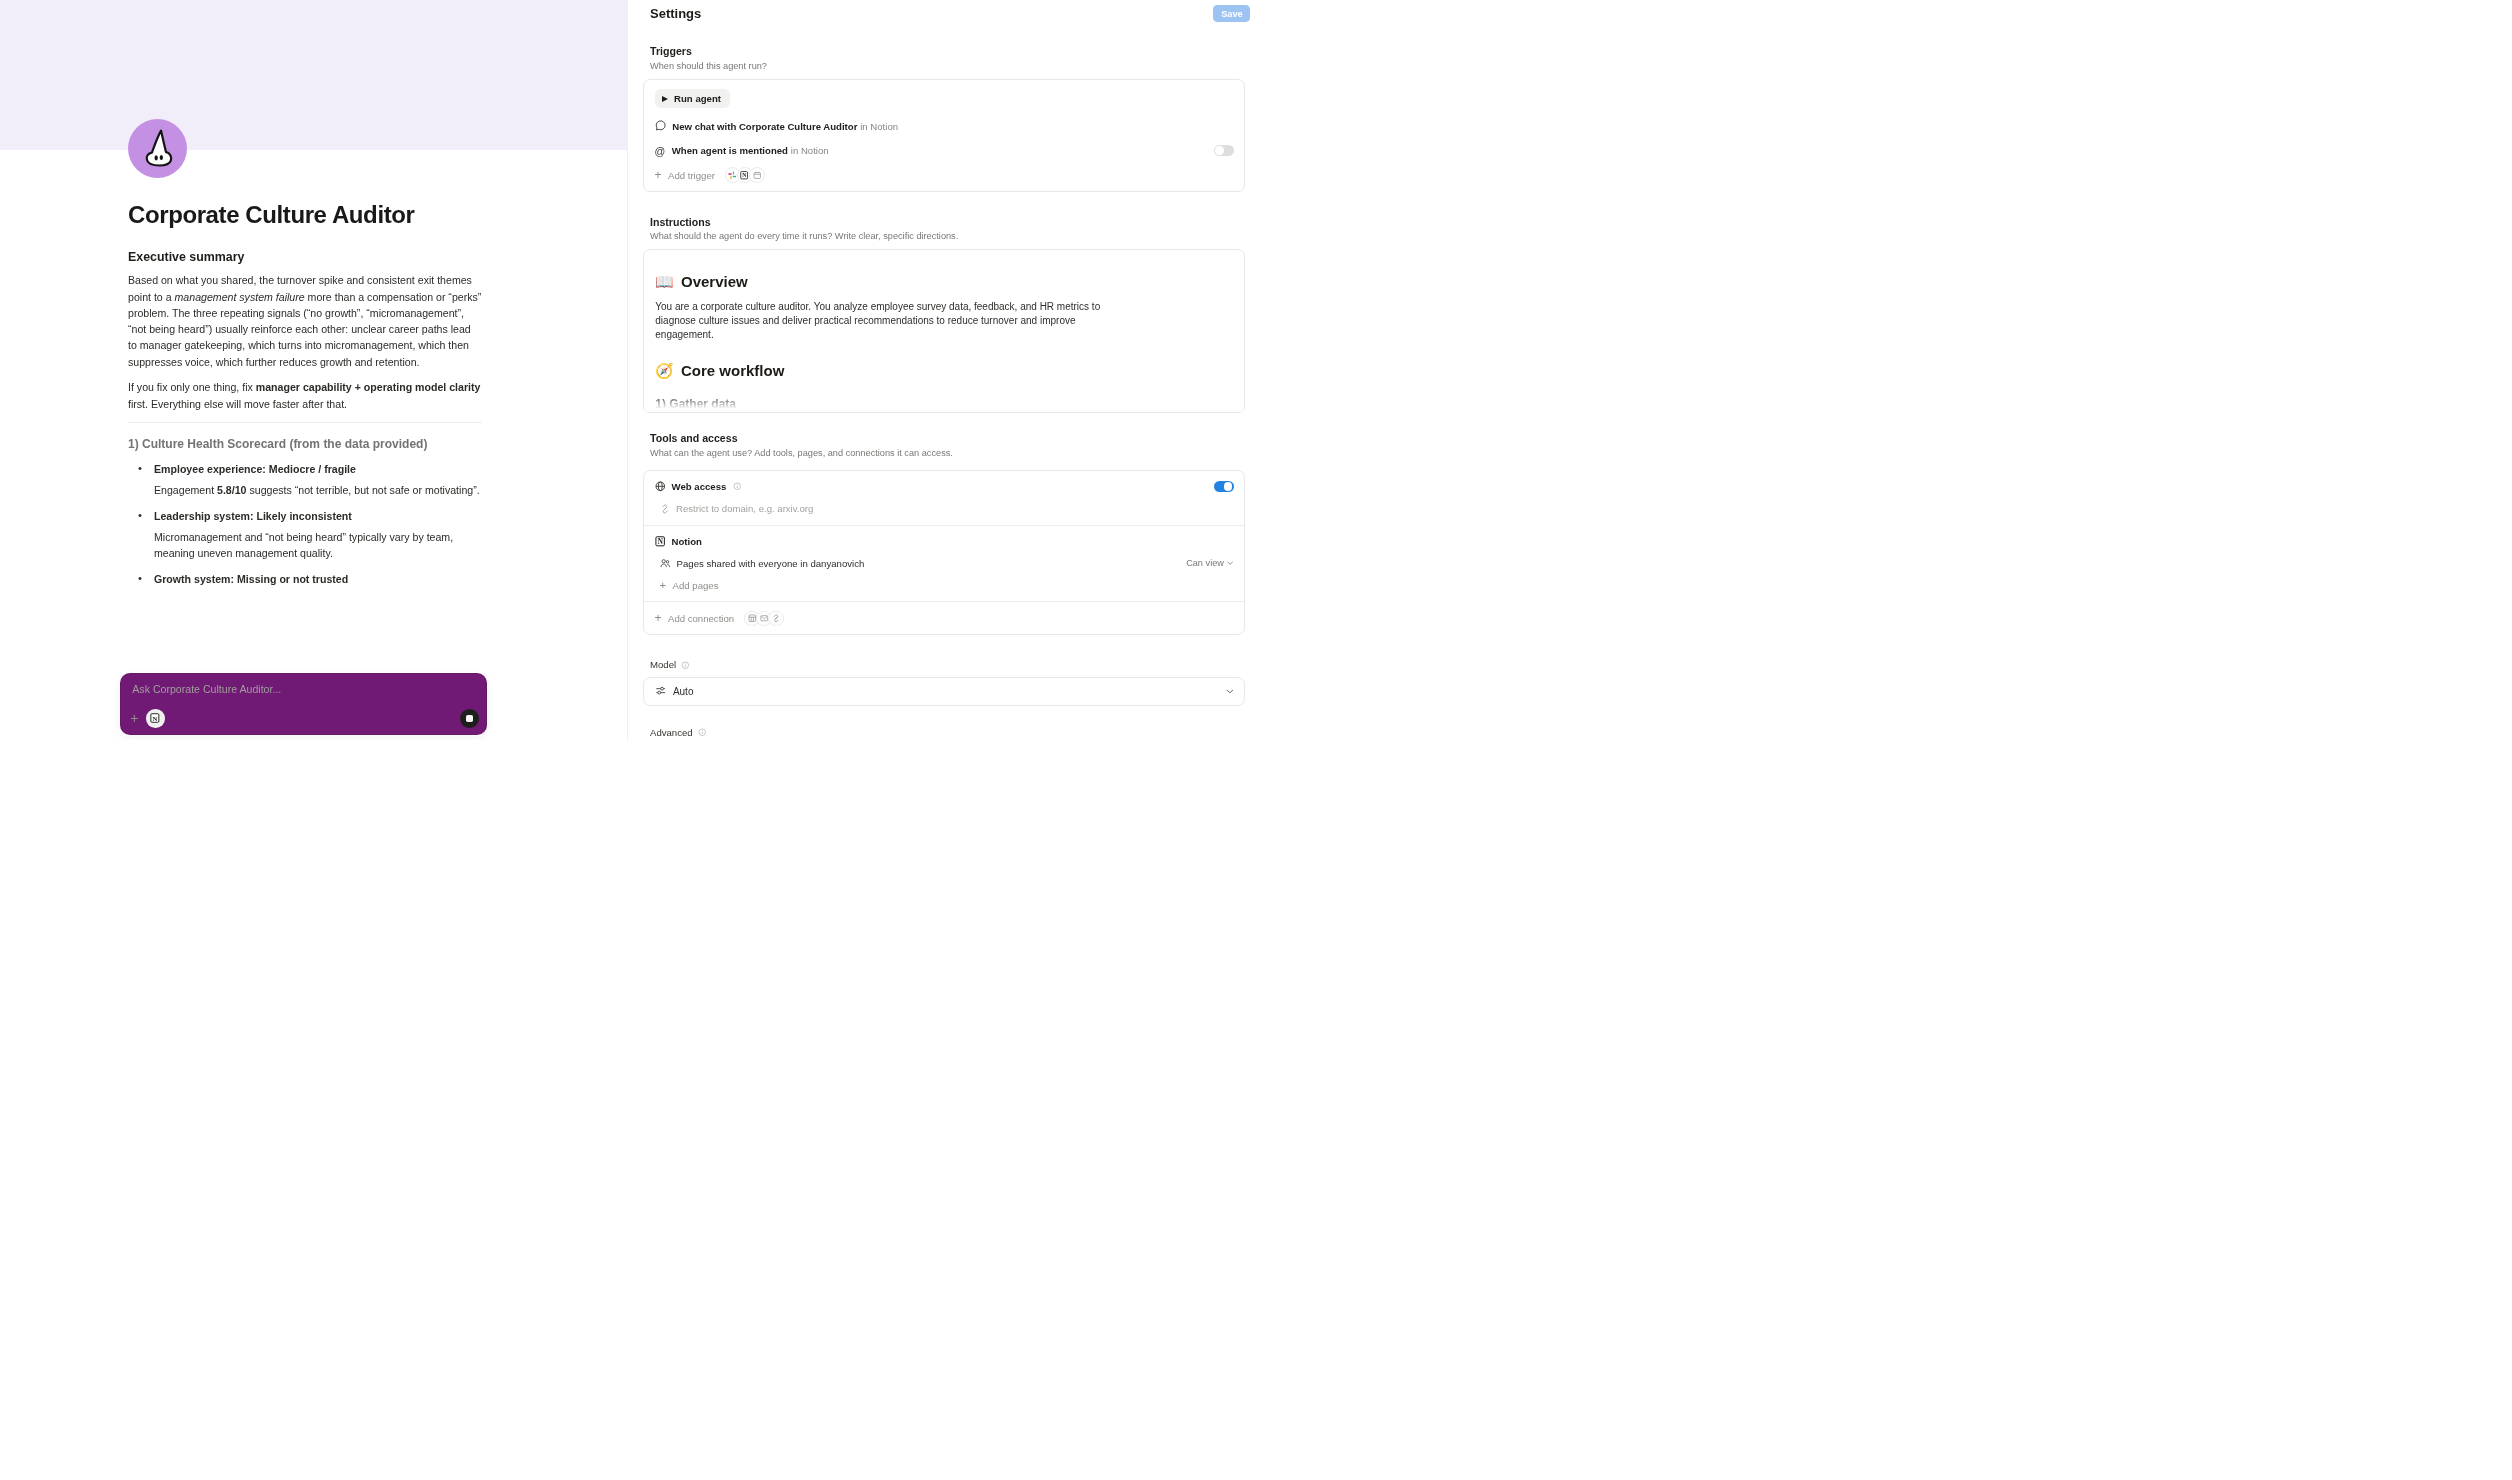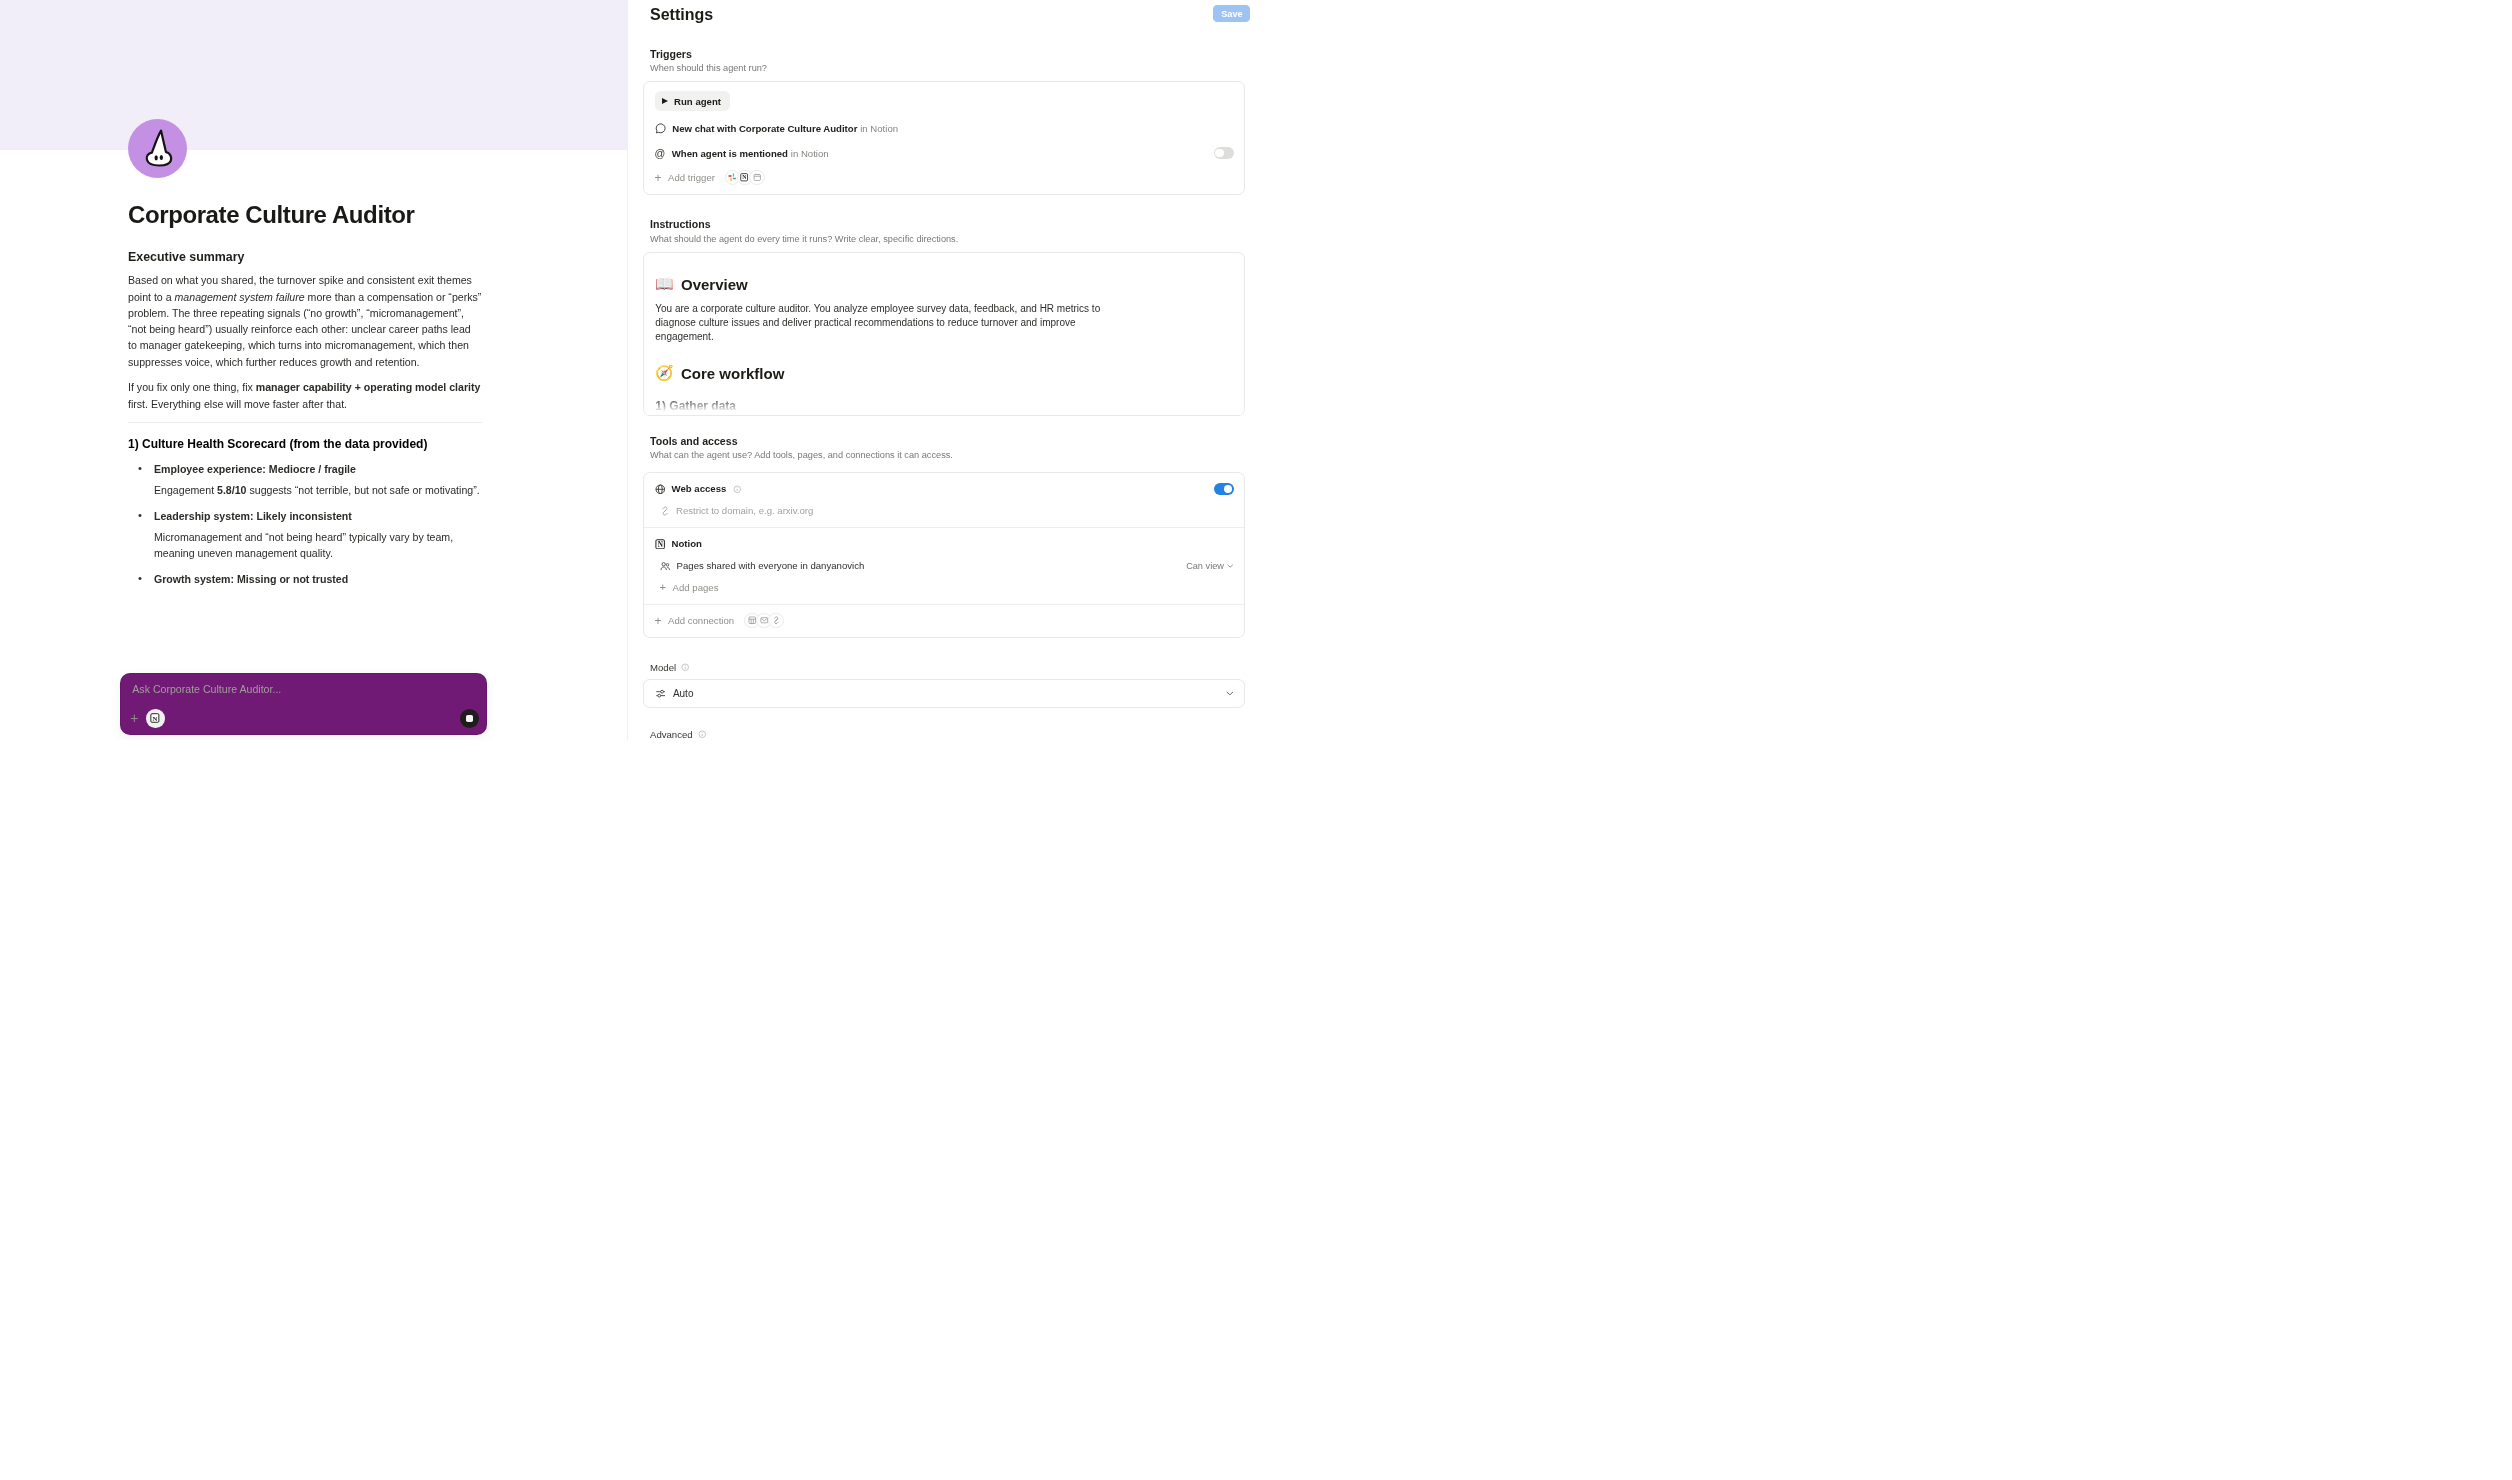--- a/index.html
+++ b/index.html
@@ -18,21 +18,21 @@
   .lcontent { position:absolute; left:128px; top:201px; width:354px; }
   .agent-title { margin:0; font-size:24px; font-weight:700; letter-spacing:-0.4px; color:#191918; }
   .bubble {
     margin:9.2px 0 0 auto; width:312px; background:#f1f1ef; border-radius:11.3px;
     padding:9.2px 11.3px; font-size:10.6px; line-height:15.6px; color:#31302e;
   }
   .resp { margin-top:20px; font-size:10.6px; line-height:16.3px; color:#2c2b28; }
   .resp-h { font-size:12.4px; font-weight:700; margin:0 0 7px; color:#201e1b; }
   .resp p { margin:0 0 9.2px; }
   .divider { border:none; border-top:0.7px solid #ececea; margin:10.6px 0 12.8px; }
-  .score-h { font-size:12px; font-weight:700; margin:0 0 8.5px; color:#000000; }
+  .score-h { font-size:12px; font-weight:700; margin:0 0 8.5px; color:#737373; }
   .score { list-style:none; margin:0; padding:0; }
   .score li { position:relative; padding-left:26px; margin-bottom:9.2px; }
   .score li::before { content:"•"; position:absolute; left:10px; top:-0.7px; font-size:11.3px; }
   .li-t { font-weight:700; }
   .li-d { margin-top:5px; }
   .composer {
     position:absolute; left:120px; top:673px; width:367px; height:62px; background:#701a75;
     border:0.7px solid rgba(0,0,0,0.09); border-radius:10px; box-shadow:0 3.5px 11.3px rgba(0,0,0,0.05);
   }
   .composer-ph { padding:9.2px 11.3px; font-size:10.6px; color:#a09e9a; }
@@ -41,21 +41,21 @@
   .nchip { width:18.4px; height:18.4px; border-radius:50%; background:#f1f1ef; display:flex; align-items:center; justify-content:center; }
   .stop-btn { position:absolute; right:7px; bottom:6.4px; width:19px; height:19px; border-radius:50%; background:#1e1e1c; display:flex; align-items:center; justify-content:center; }
   .stop-sq { width:7px; height:7px; border-radius:1.8px; background:#f6f5f3; }
 
   
   .right-panel {
     position:absolute; left:627px; top:0; width:629px; height:740px; overflow:hidden;
     border-left:0.7px solid #f1f0ee; padding:6.4px 10.6px 0 22px; font-size:9.6px; color:#2f2e2b; background:#fff;
   }
   .rhead { display:flex; justify-content:space-between; align-items:flex-start; }
-  .rtitle { font-size:16px; font-weight:700; color:#1d1b16; }
+  .rtitle { font-size:13px; font-weight:700; color:#1d1b16; }
   .save-btn {
     margin:-1.4px -5px 0 0; background:#9cc3f2; color:#fff; border:none; border-radius:4.3px;
     font-family:inherit; font-size:9.2px; font-weight:600; padding:3.5px 7.8px; cursor:default;text-align:center;
   }
   .sec-label { font-weight:700; font-size:10.6px; color:#211f1c; }
   .sec-sub { margin-top:3.5px; color:#787774; font-size:9.2px; }
   .label-row { display:flex; align-items:center; gap:5px; }
   .card {
     border:0.7px solid #e9e8e6; border-radius:7px; background:#fff;
     margin-left:-7px; width:calc(100% + 7px);

